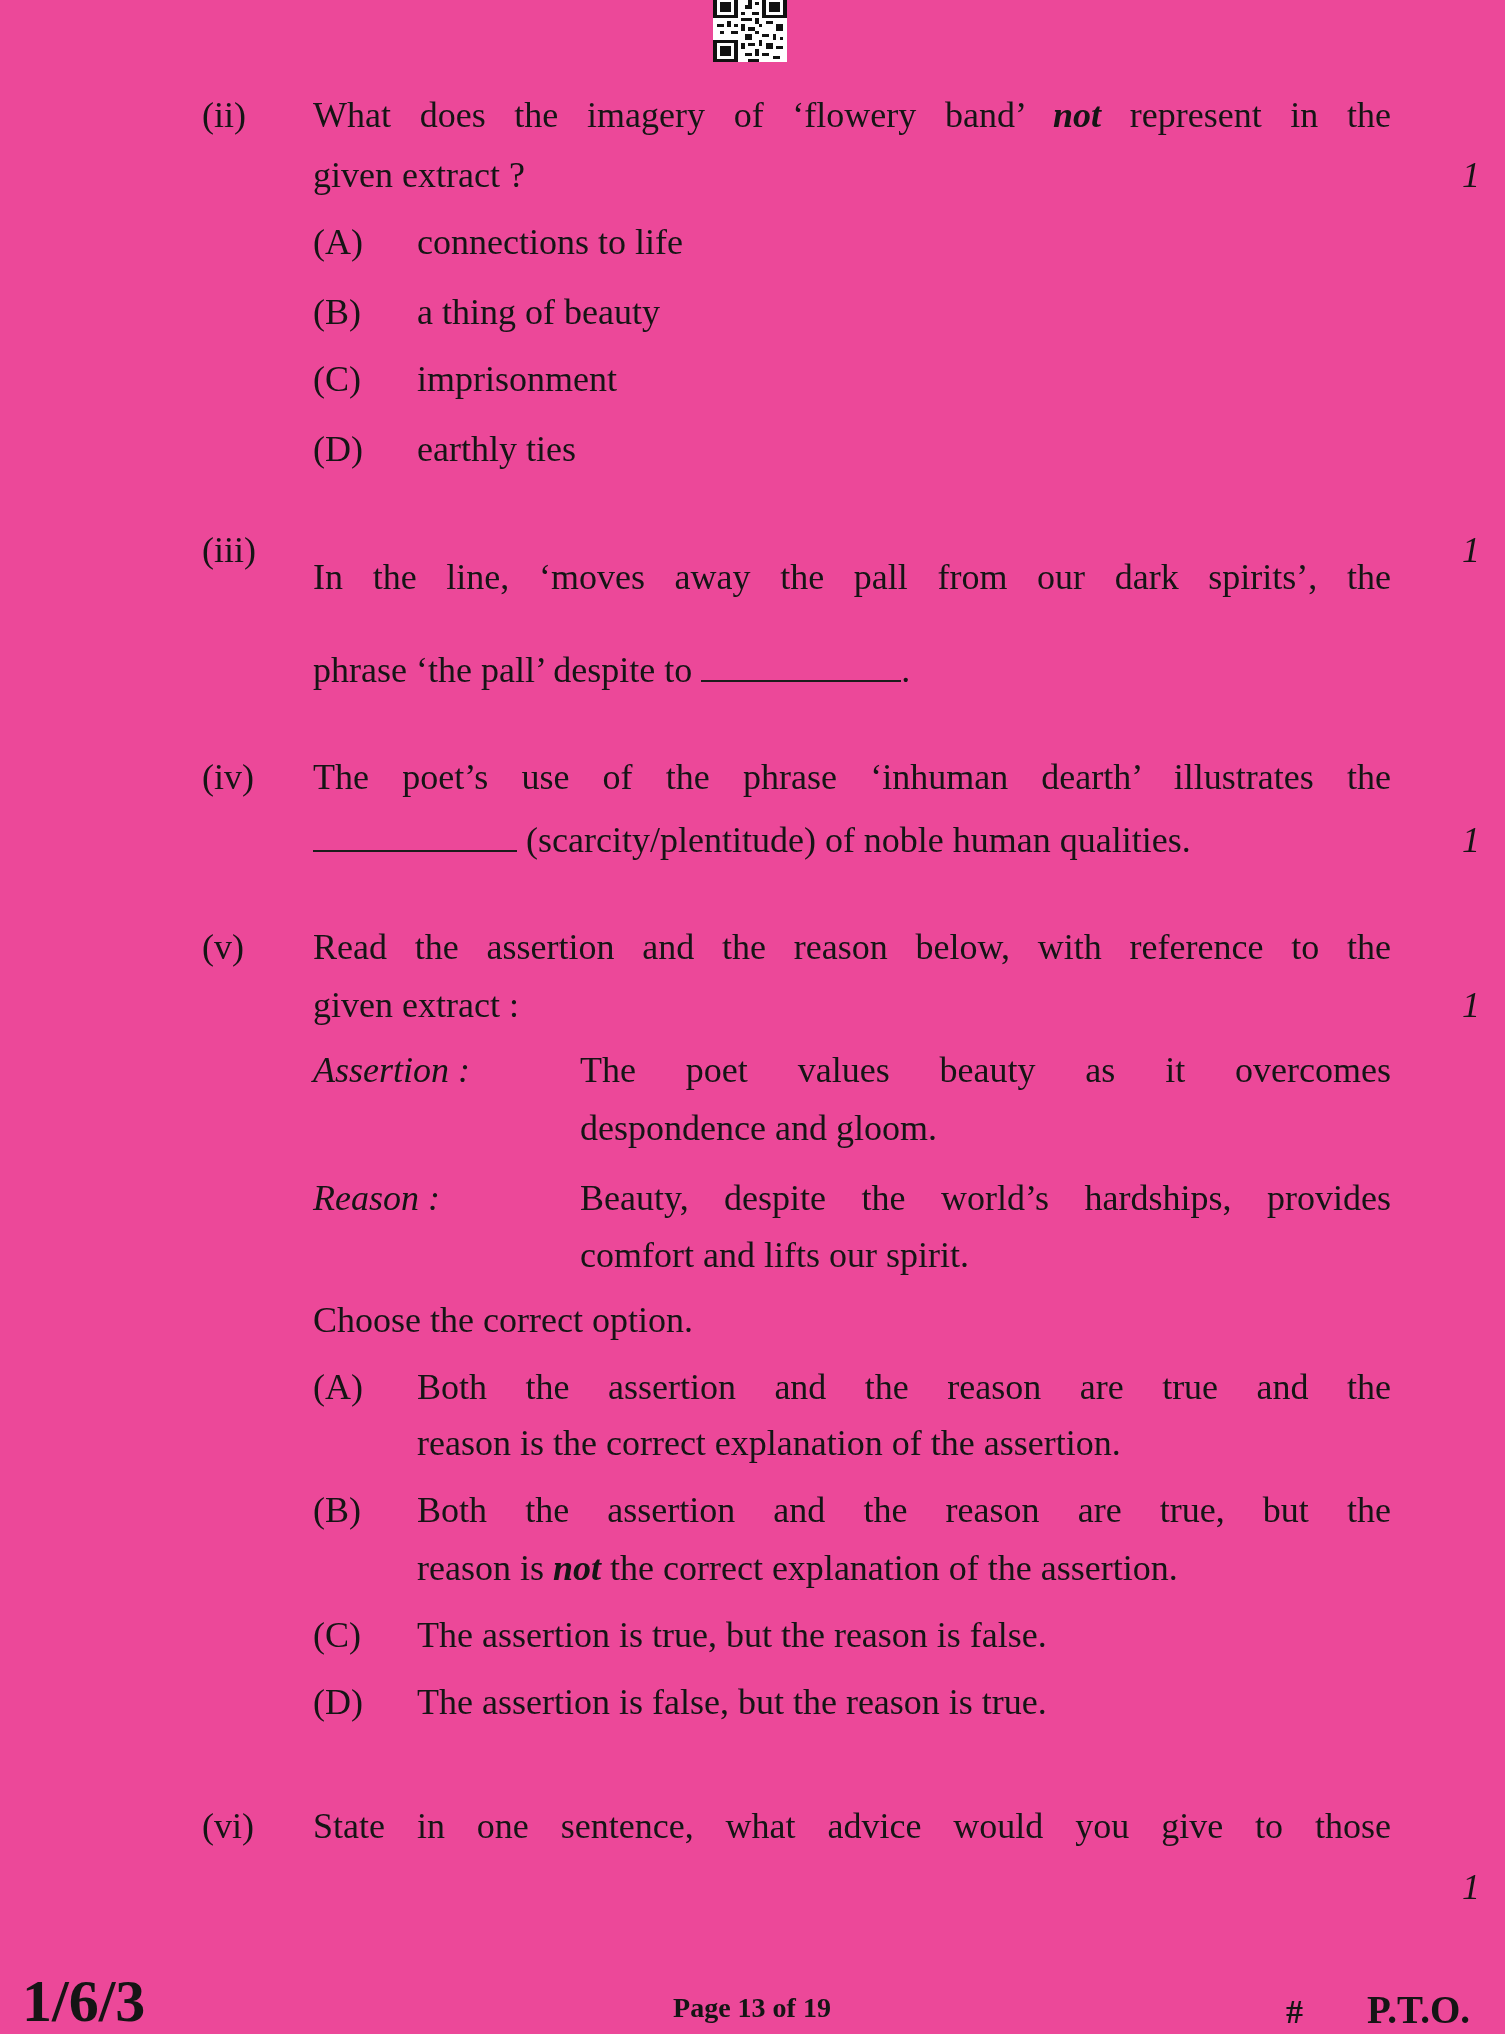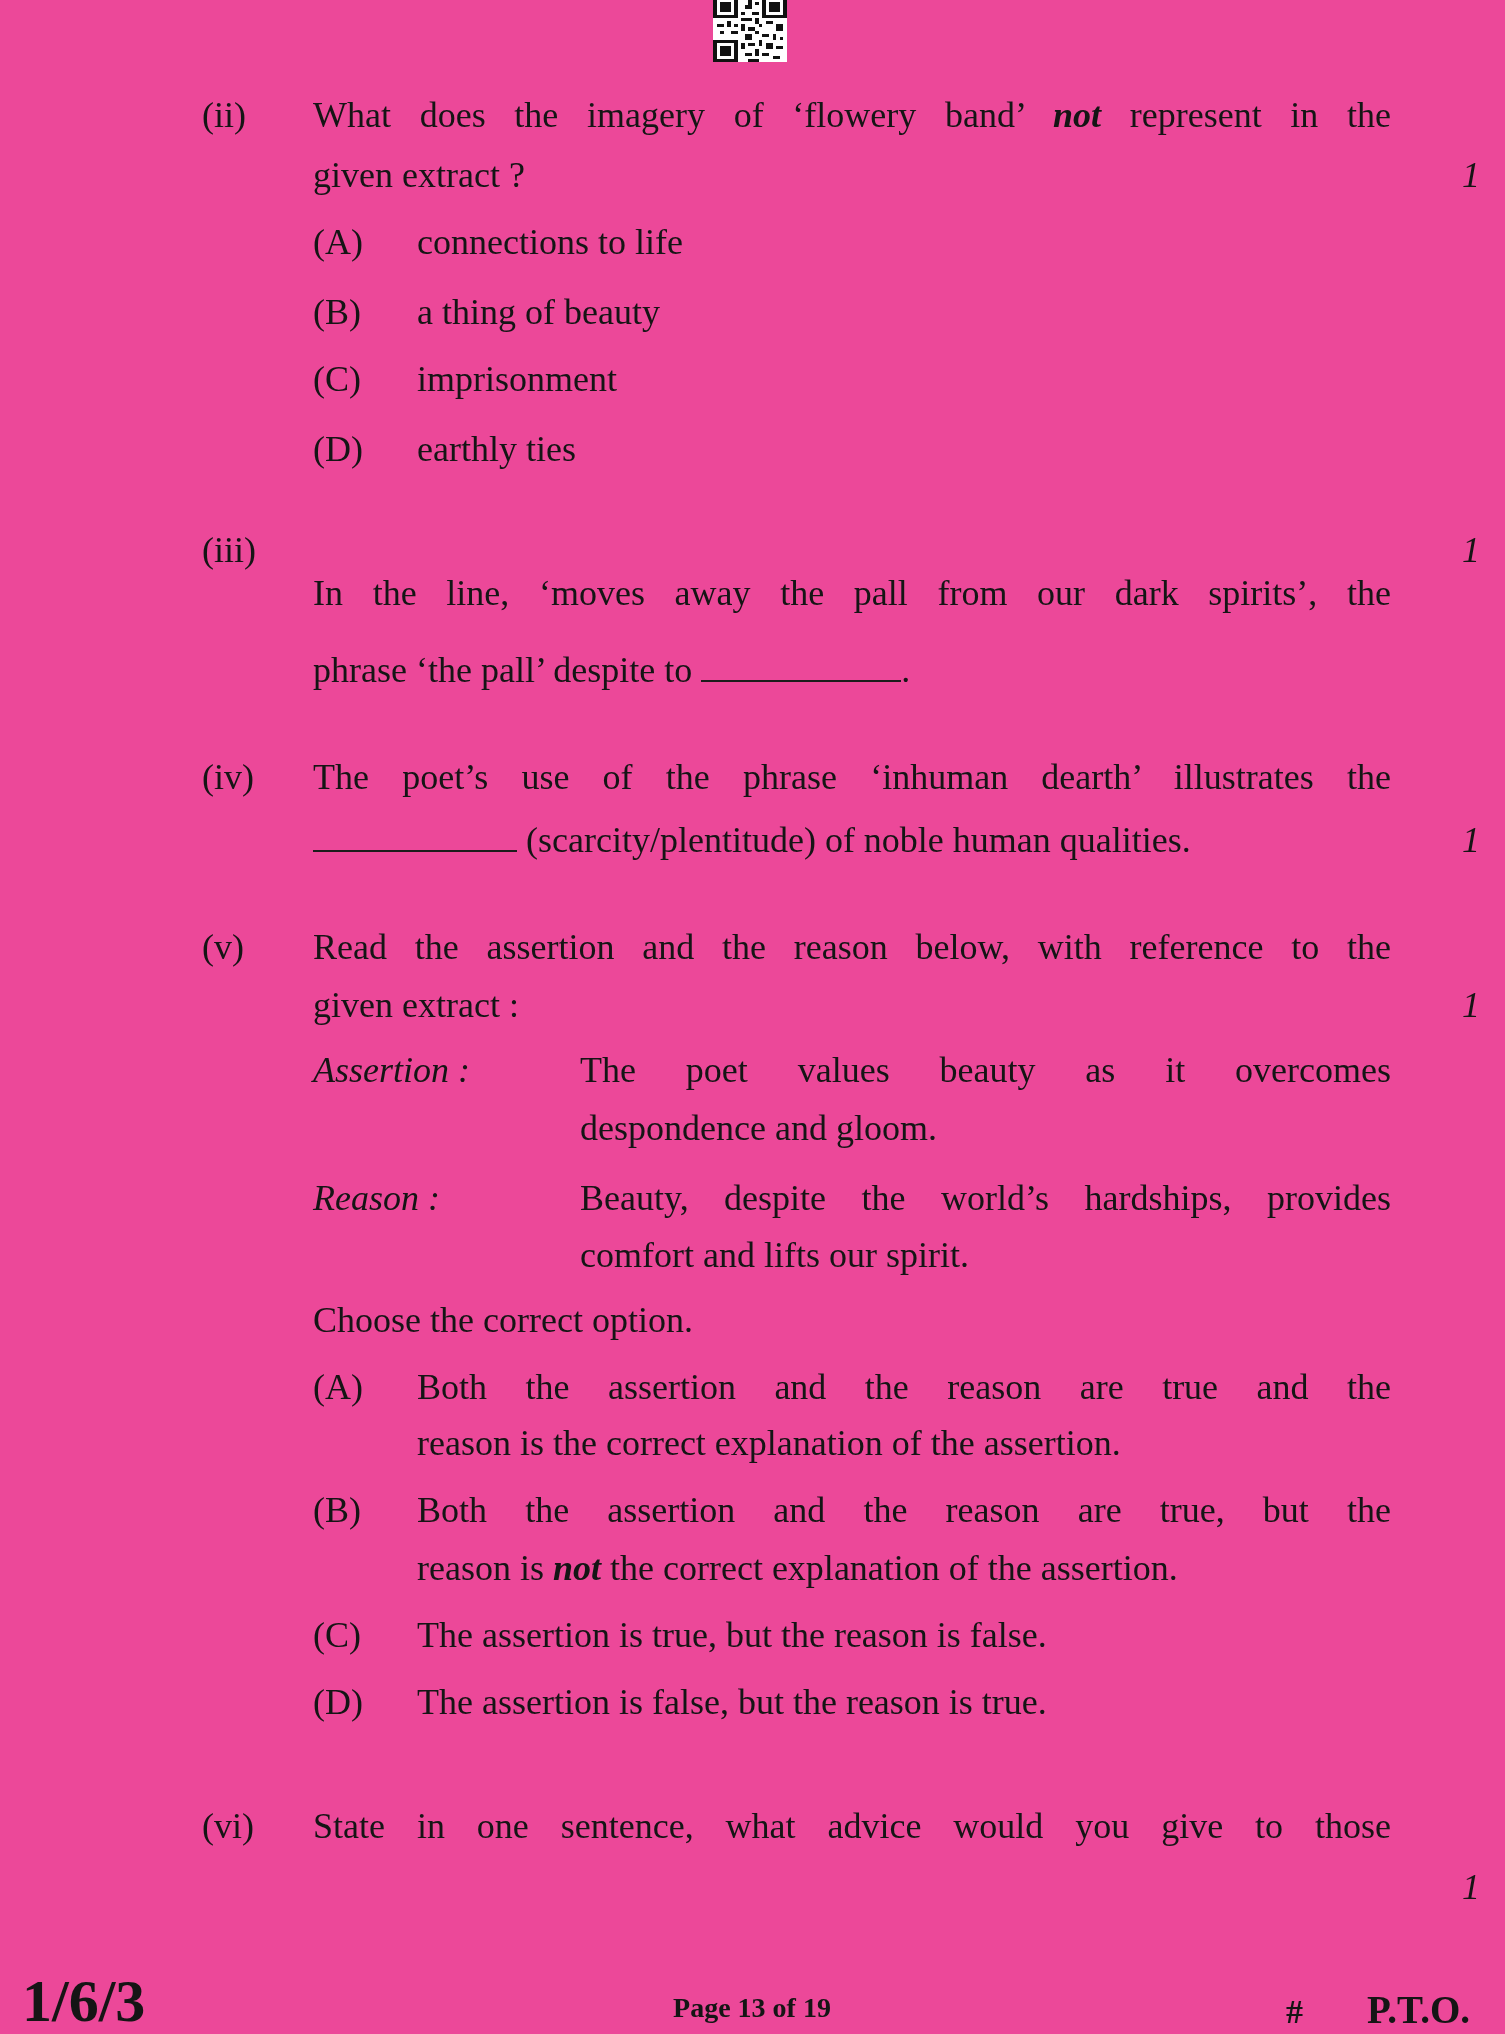--- a/index.html
+++ b/index.html
@@ -109,21 +109,21 @@
     <span class="optlab">(C)</span>
     <div class="opttxt">imprisonment</div>
   </div>
   <div class="optrow" style="top:426px">
     <span class="optlab">(D)</span>
     <div class="opttxt">earthly ties</div>
   </div>
 
   <div class="qlab" style="top:527px">(iii)</div>
   <div class="mark" style="top:527px">1</div>
-  <div class="ln just" style="top:570px">In the line, ‘moves away the pall from our dark spirits’, the</div>
+  <div class="ln just" style="top:554px">In the line, ‘moves away the pall from our dark spirits’, the</div>
   <div class="ln" style="top:647px"><span>phrase ‘the pall’ despite to </span><span class="blank w200"></span><span>.</span></div>
 
   <div class="qlab" style="top:754px">(iv)</div>
   <div class="ln just" style="top:754px">The poet’s use of the phrase ‘inhuman dearth’ illustrates the</div>
   <div class="ln" style="top:817px"><span class="blank w204"></span><span> (scarcity/plentitude) of noble human qualities.</span></div>
   <div class="mark" style="top:817px">1</div>
 
   <div class="qlab" style="top:924px">(v)</div>
   <div class="ln just" style="top:924px">Read the assertion and the reason below, with reference to the</div>
   <div class="ln" style="top:982px">given extract :</div>

